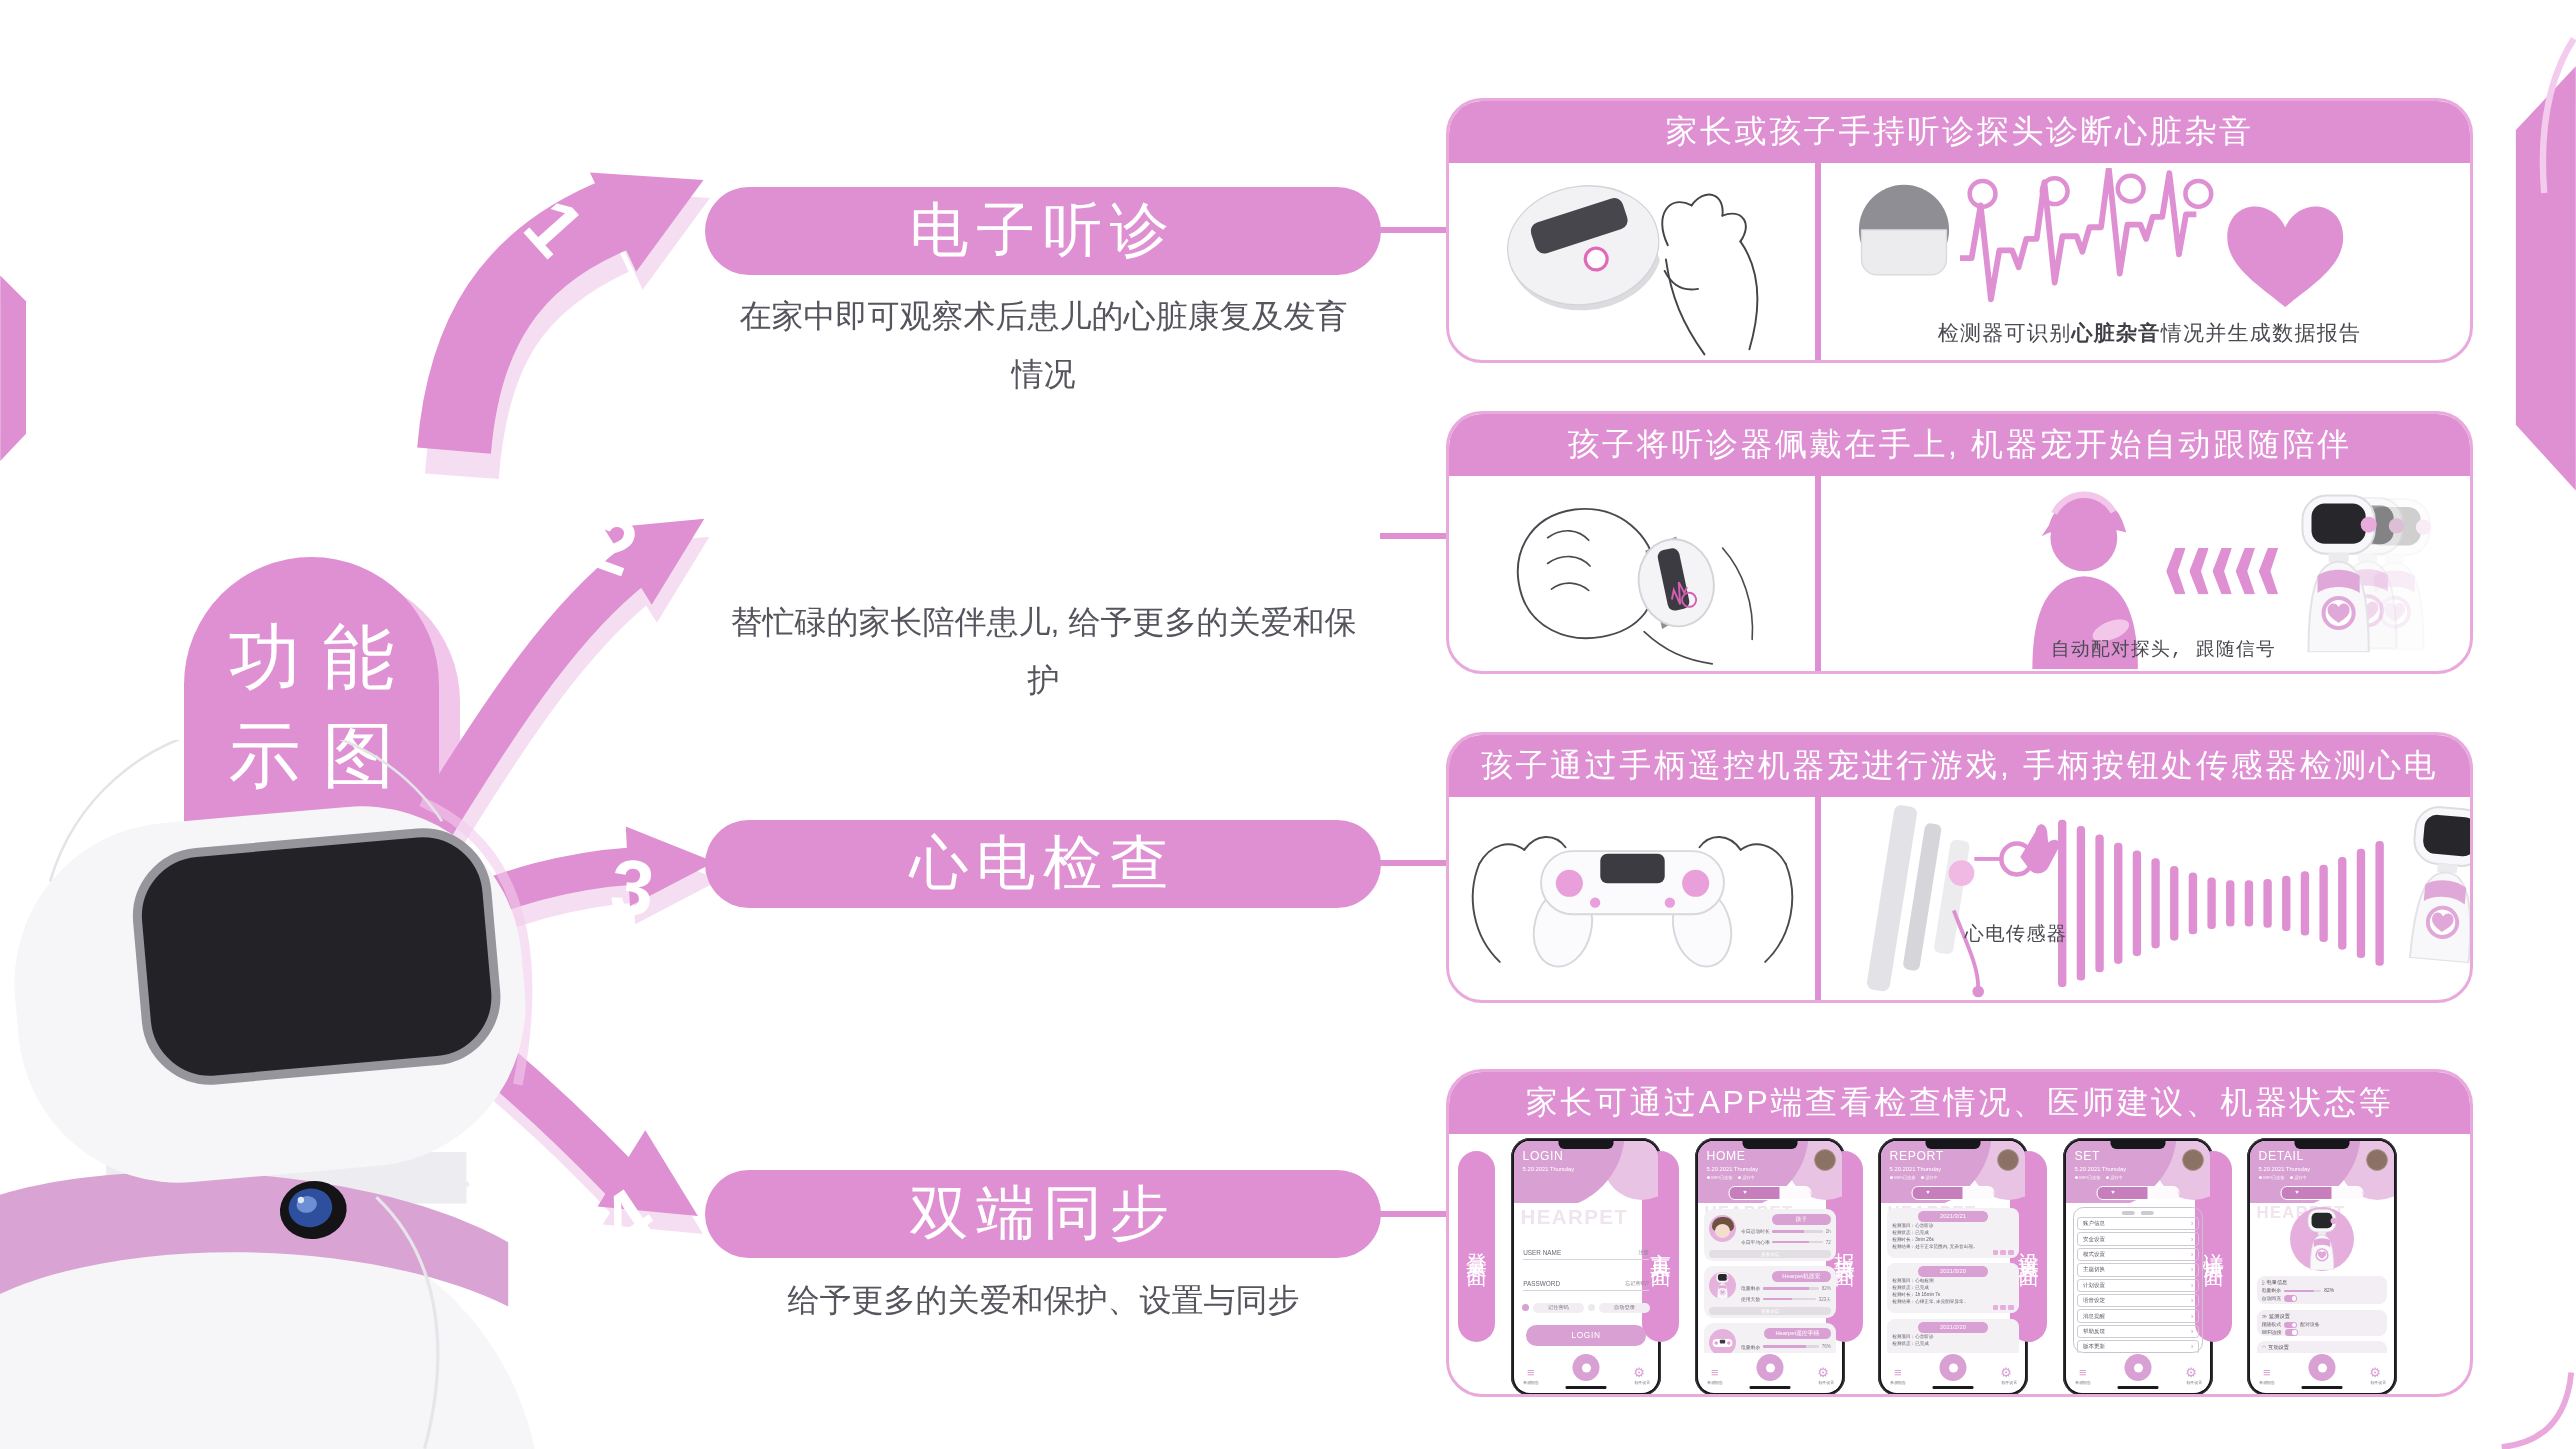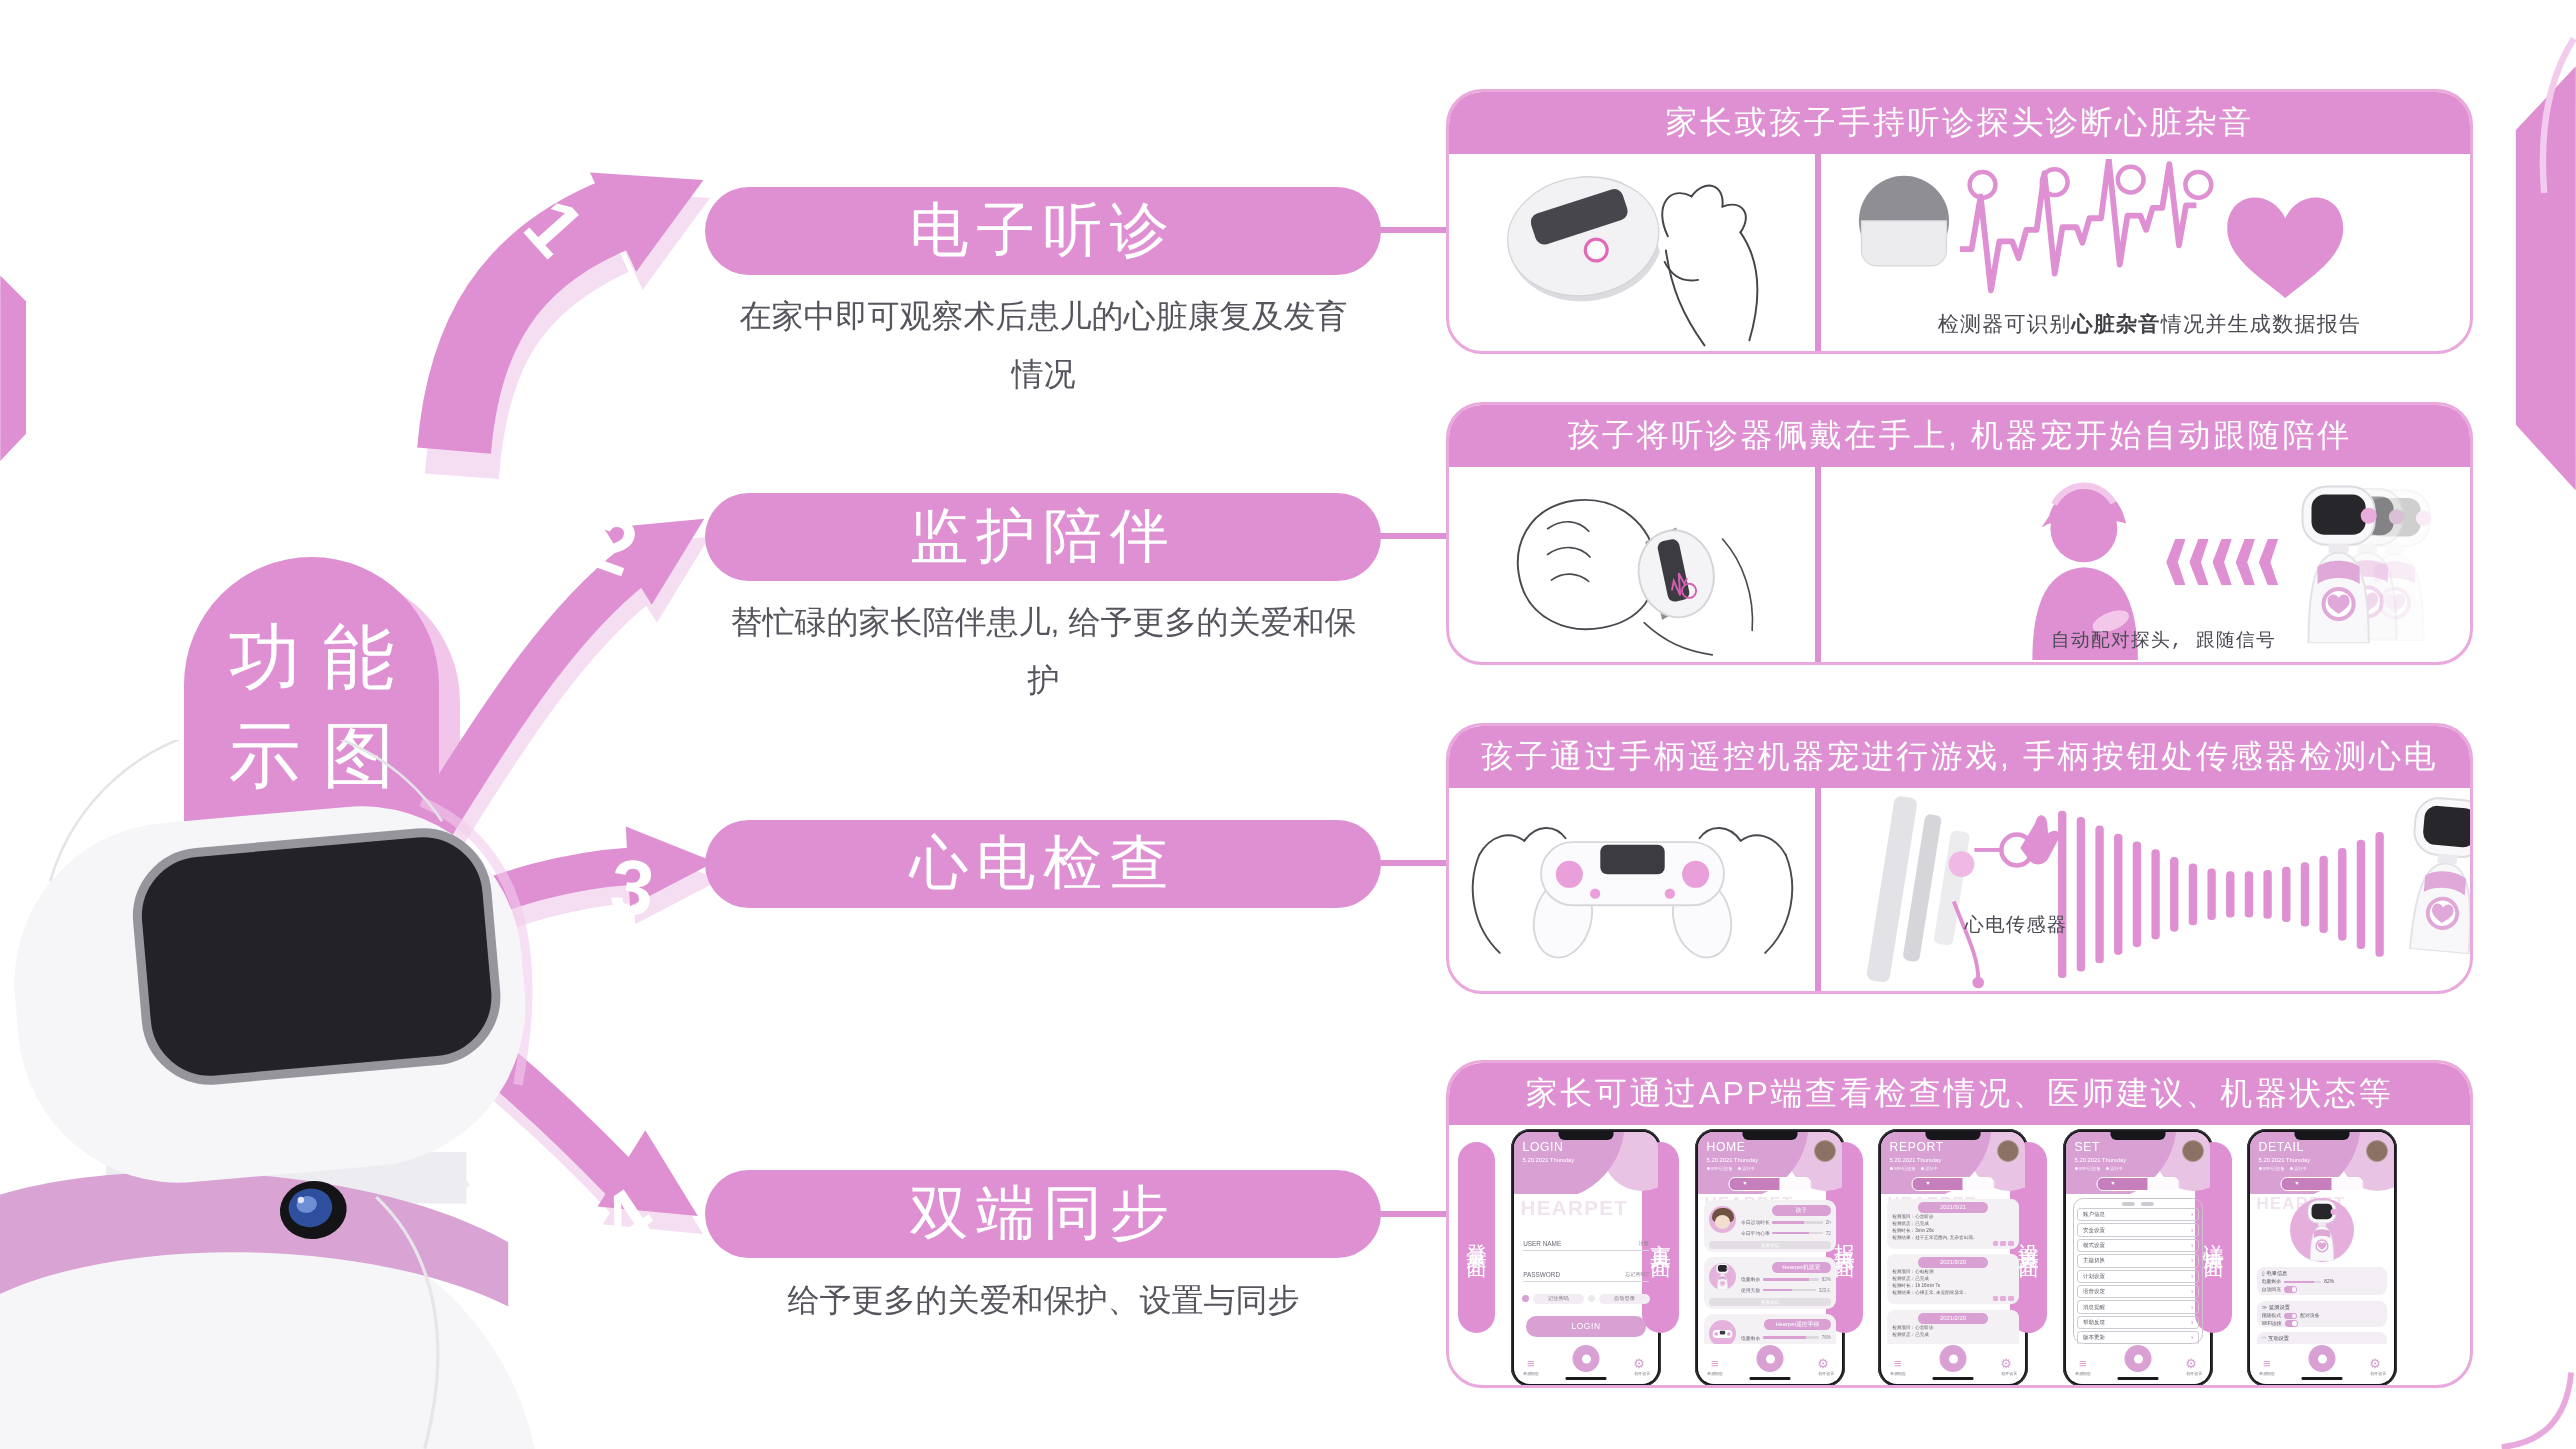--- a/index.html
+++ b/index.html
@@ -24,21 +24,21 @@
   .pill{position:absolute;left:705px;width:676px;height:88px;background:var(--pink);
     border-radius:45px;color:#fff;font-size:59px;letter-spacing:7.7px;z-index:3;
     display:flex;align-items:center;justify-content:center;}
   .connector{position:absolute;left:1380px;width:67px;height:6.4px;background:var(--pink);z-index:3;}
   .fdesc{position:absolute;left:728px;width:631px;text-align:center;font-size:32px;
     line-height:1.8;color:var(--ink);z-index:3;}
   .arrow-num{font-family:"Liberation Sans",sans-serif;font-size:120px;font-weight:700;fill:#fff;}
 
   
   .panel{position:absolute;left:1446px;width:1027px;background:#fff;
-    border:3.9px solid var(--pink-brd);border-radius:36px;overflow:hidden;z-index:4;box-sizing:border-box;}
+    border:3.9px solid var(--pink-brd);border-radius:36px;overflow:hidden;z-index:4;box-sizing:border-box;margin-top:9px;}
   .panel-header{height:62px;background:var(--pink);color:#fff;font-size:32px;letter-spacing:2.6px;
     display:flex;align-items:center;justify-content:center;}
   .panel-body{position:relative;width:100%;height:calc(100% - 62px);}
   .vdivider{position:absolute;left:366px;top:0;bottom:0;width:6.4px;background:var(--pink);}
   .cap{position:absolute;text-align:center;color:var(--ink2);font-size:21px;letter-spacing:1.3px;font-family:Liberation Mono, monospace;}
   .cap b{font-weight:700;color:#3F3F46;}
 
   
   .side-oval{position:absolute;top:16.7px;width:37px;height:191px;border-radius:19.3px;background:var(--pink);
     color:#fff;display:flex;align-items:center;justify-content:center;
@@ -209,23 +209,20 @@
     <text class="arrow-num" x="982" y="1420" text-anchor="middle" transform="rotate(6 982 1378)">3</text>
     <text class="arrow-num" x="973" y="1936" text-anchor="middle" transform="rotate(-34 973 1894)">4</text>
   </svg>
 
   <div class="pill" style="top:187px">
       <span>电子听诊</span>
     </div>
   <div class="connector" style="top:227px"></div>
   <div class="fdesc" style="top:288px">在家中即可观察术后患儿的心脏康复及发育情况</div>
 
-  <div class="pill" style="top:493px">
-      <span>监护陪伴</span>
-    </div>
   <div class="connector" style="top:533px"></div>
   <div class="fdesc" style="top:594px">替忙碌的家长陪伴患儿, 给予更多的关爱和保护</div>
 
   <div class="pill" style="top:820px">
       <span>心电检查</span>
     </div>
   <div class="connector" style="top:860px"></div>
 
   <div class="pill" style="top:1170px">
       <span>双端同步</span>

